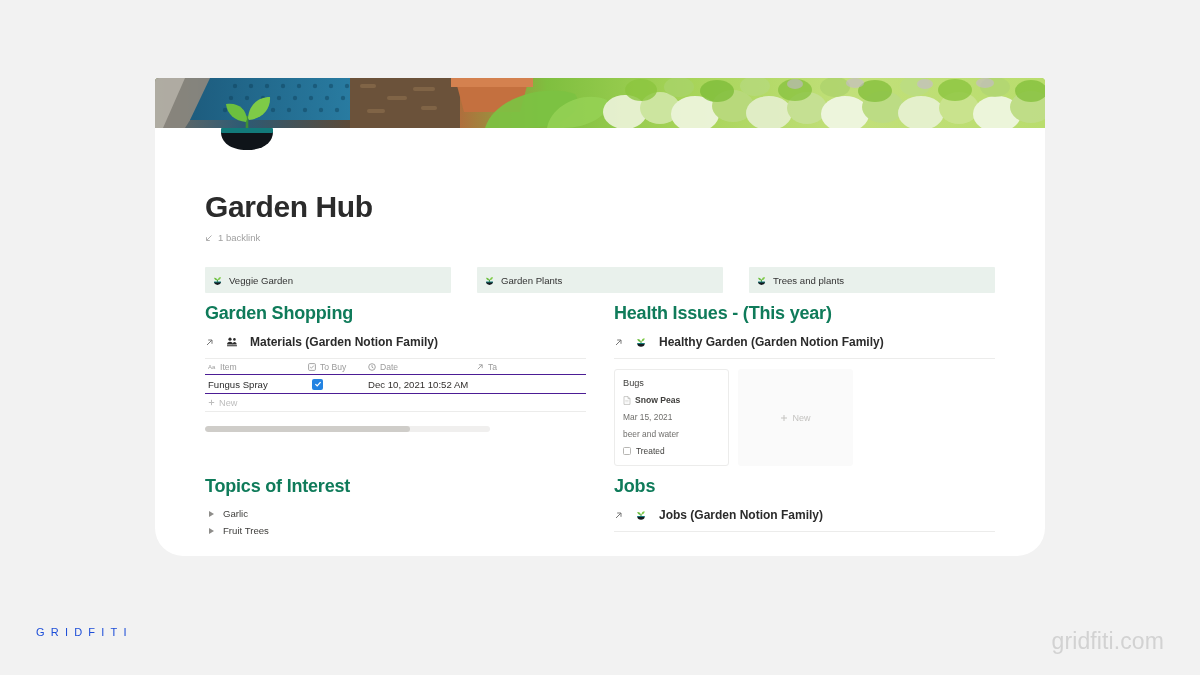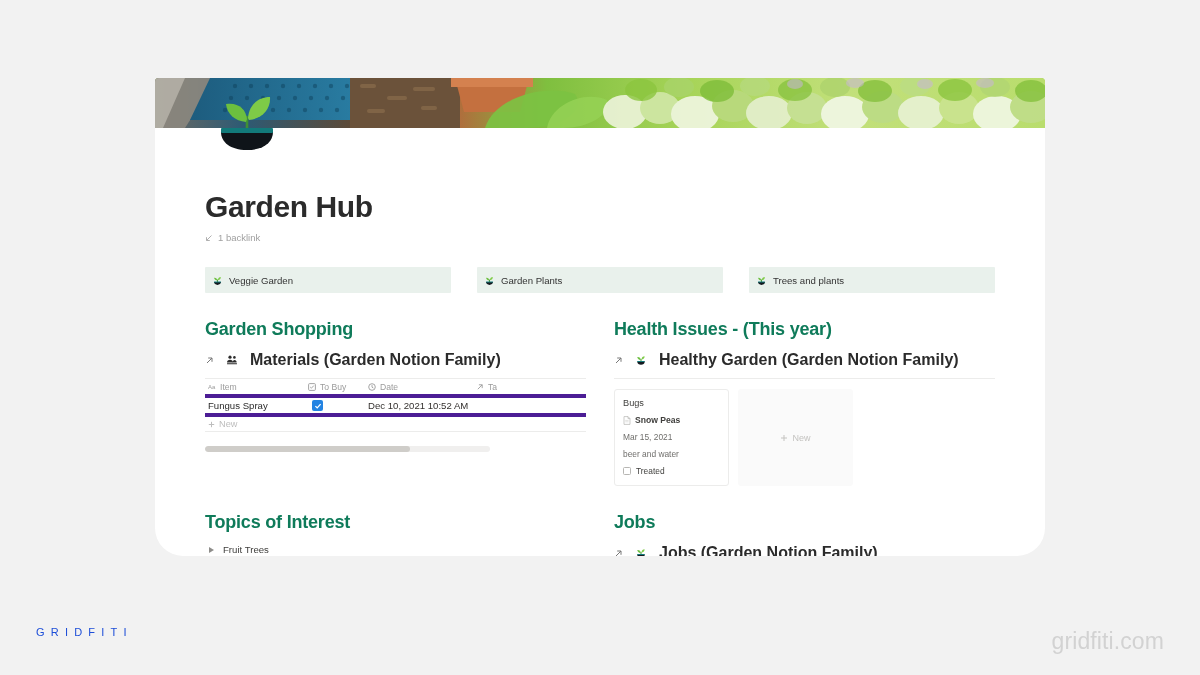--- a/index.html
+++ b/index.html
@@ -112,49 +112,49 @@
   .nav-card .lbl {
     font-size: 9.6px;
     color: #333;
     white-space: nowrap;
   }
 
   
   .cols {
     display: flex;
     gap: 28px;
-    margin-top: 26px;
+    margin-top: 10px;
   }
   .col { width: calc(50% - 14px); }
 
   .sec-title {
     font-size: 18px;
     font-weight: 700;
     color: #0f7b5a;
     letter-spacing: -0.2px;
   }
 
   .db-title {
     margin-top: 11px;
     display: flex;
     align-items: center;
     gap: 12px;
-    font-size: 16px;
+    font-size: 12px;
     font-weight: 700;
     color: #2b2b2b;
   }
   .db-title .arrow { width: 9px; height: 9px; flex: none; opacity: .75; }
   .db-title .gico { width: 12px; height: 12px; flex: none; }
 
   
   .tbl { margin-top: 9px; width: 100%; }
   .tbl-row {
     display: flex;
     align-items: center;
-    border-top: 4px solid #4c1d95;
+    border-top: 1px solid #4c1d95;
     height: 19px;
   }
   .tbl-row.head { height: 16px; border-top: 1px solid #ececeb; }
   .tbl-row.newrow { height: 19px; }
   .tbl-row.last { border-bottom: 1px solid #ececeb; }
 
   .cell { display: flex; align-items: center; gap: 4px; padding-left: 3px; overflow: hidden; }
   .c-item { width: 100px; flex: none; }
   .c-buy  { width: 60px; flex: none; }
   .c-date { width: 108px; flex: none; }
@@ -558,25 +558,25 @@
 
     </div>
 
     <div class="cols">
 
       <div class="col">
         <div class="sec-title">Topics of Interest</div>
         <div class="toggles">
           <div class="tg">
             <span class="tri"></span>
-            <span class="lbl">Fruit Trees</span>
+            <span class="lbl">Garlic</span>
           </div>
           <div class="tg">
             <span class="tri"></span>
-            <span class="lbl">Garlic</span>
+            <span class="lbl">Fruit Trees</span>
           </div>
 
         </div>
       </div>
 
       <div class="col">
         <div class="sec-title">Jobs</div>
 
         <div class="db-title">
           <svg class="arrow" viewBox="0 0 9 9">

